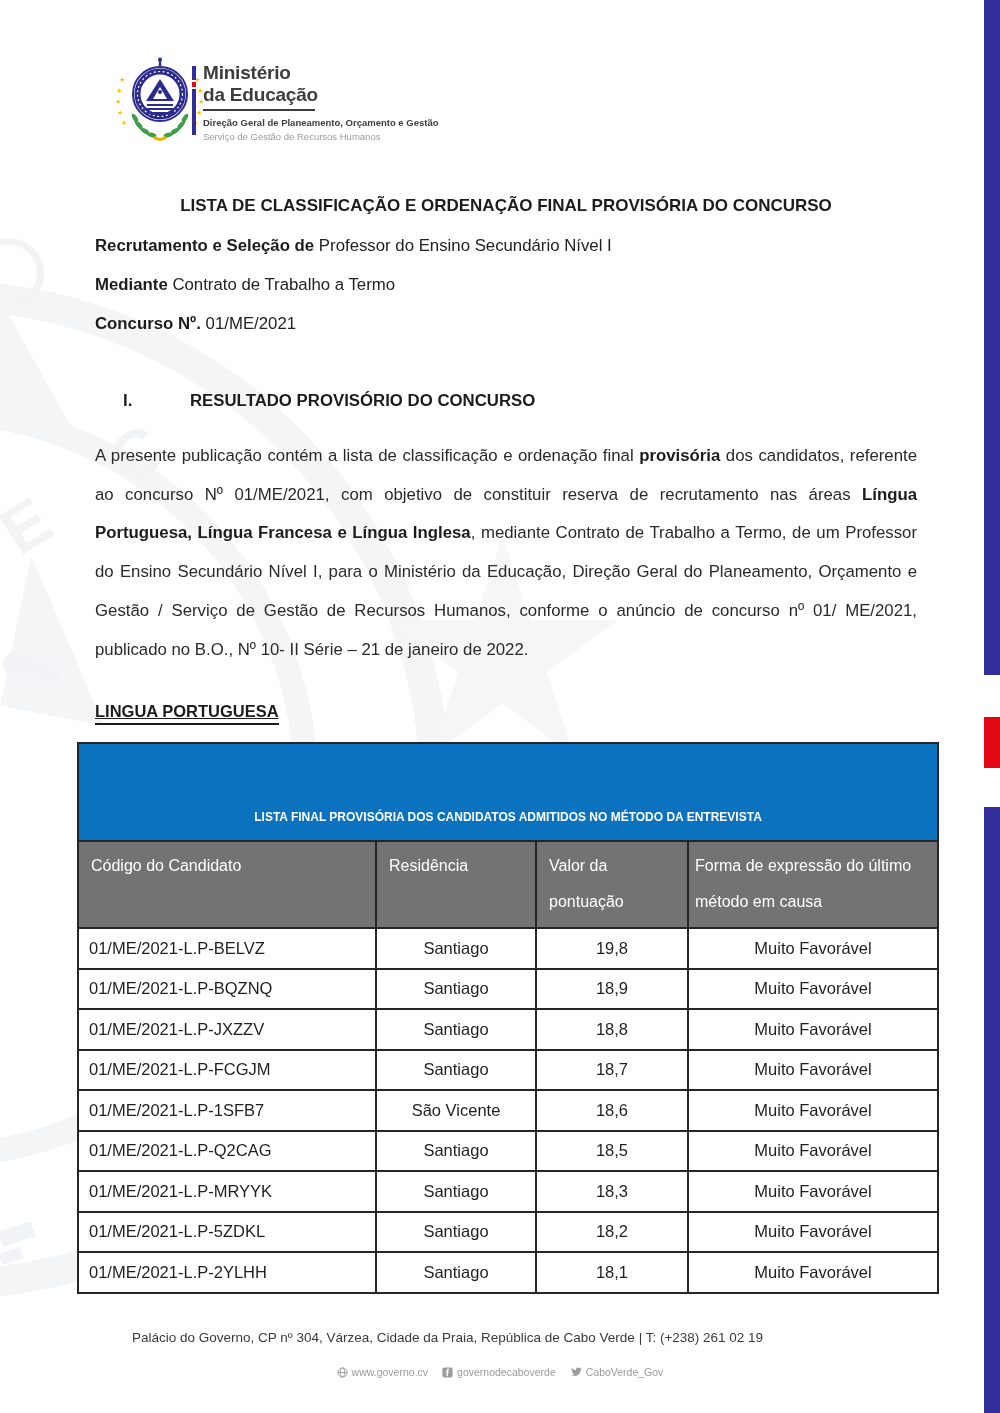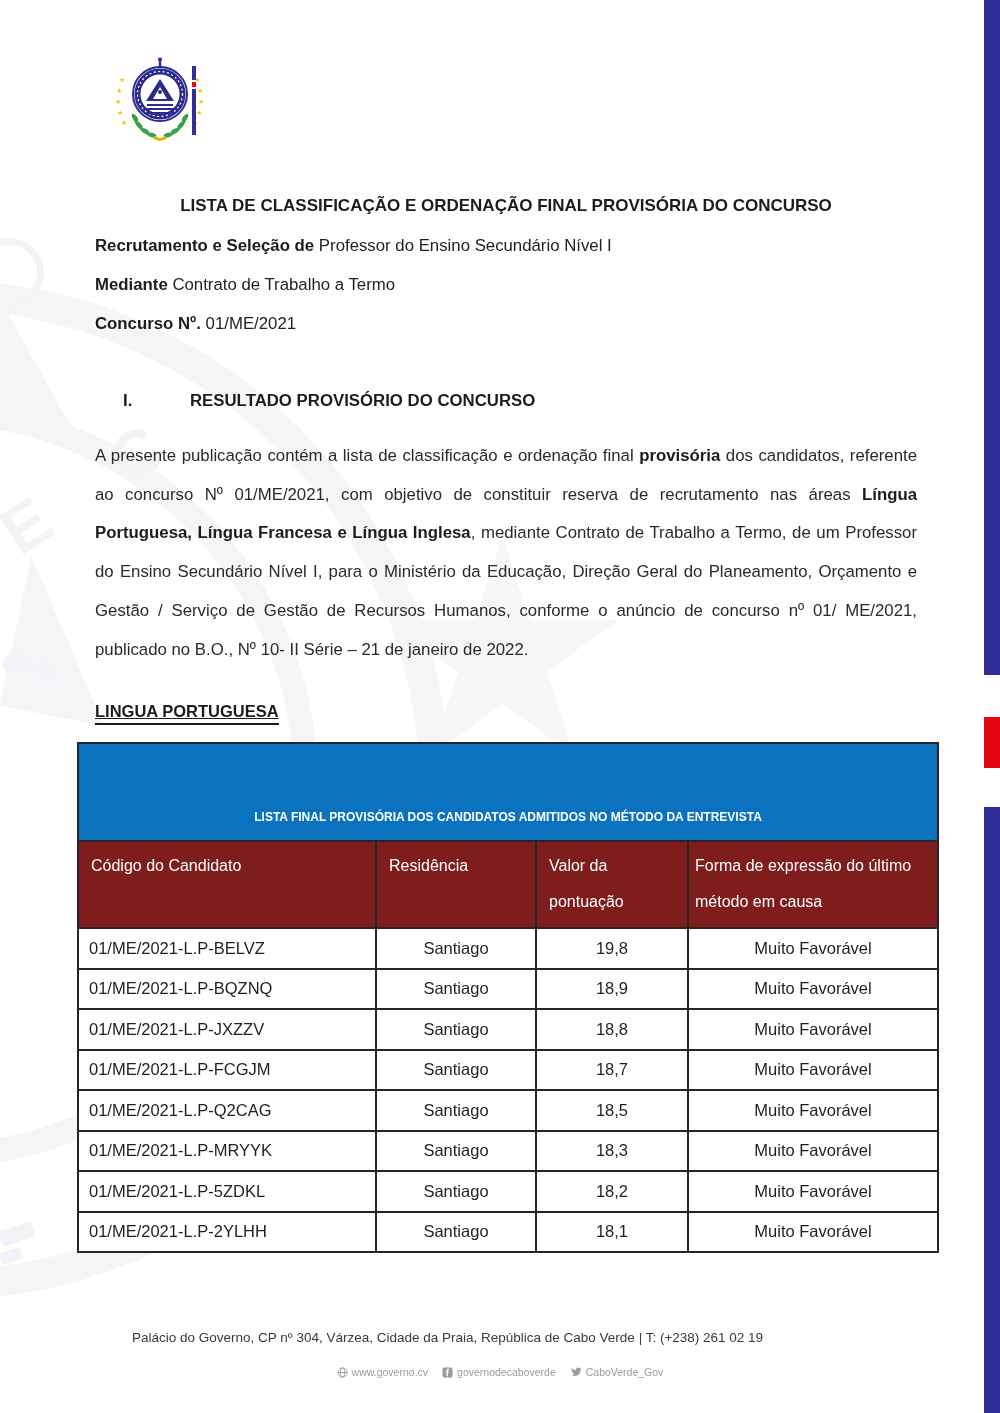--- a/index.html
+++ b/index.html
@@ -55,21 +55,21 @@
              line-height:38.7px;text-align:justify;color:#2a2a2a;}
   .lang-heading{position:absolute;left:95px;top:702px;font-size:16.5px;font-weight:bold;color:#1c1c1c;
                 border-bottom:2px solid #1c1c1c;padding-bottom:2px;text-decoration:underline;}
 
   
   table.doc-table{position:absolute;left:77px;top:742px;width:860px;border-collapse:collapse;table-layout:fixed;}
   table.doc-table col.c0{width:298px;} table.doc-table col.c1{width:160px;}
   table.doc-table col.c2{width:152px;} table.doc-table col.c3{width:250px;}
   .banner-cell{height:80px;background:#0b72c0;color:#fff;font-weight:bold;font-size:12px;
                text-align:center;vertical-align:bottom;padding:0 10px 16px 10px;border:2px solid #262626;}
-  .head-cell{background:#7f1d1d;color:#fff;font-size:16px;font-weight:normal;vertical-align:top;
+  .head-cell{background:#737373;color:#fff;font-size:16px;font-weight:normal;vertical-align:top;
              text-align:left;padding:6px 10px 6px 12px;line-height:36px;height:73px;border:2px solid #262626;}
   .head-cell.center{text-align:left;}
   .head-cell.last{padding-right:22px;padding-left:6px;}
   table.doc-table td{height:38.5px;font-size:16.5px;border:2px solid #262626;color:#1f1f1f;
                      text-align:center;padding:0 4px;background:#fff;}
   table.doc-table td.c0{text-align:left;padding-left:10px;}
 
   
   .footer-address{position:absolute;left:0;top:1330px;width:895px;text-align:center;
                   font-size:13.5px;color:#3a3a3a;}
@@ -134,20 +134,27 @@
         <ellipse cx="59" cy="75" rx="4.5" ry="2.2" fill="#3f9e49" transform="rotate(-30 59 75)"></ellipse>
         <ellipse cx="52" cy="79" rx="4.5" ry="2.2" fill="#3f9e49" transform="rotate(-15 52 79)"></ellipse>
         <path d="M38 81 Q44 86 50 81" stroke="#e8b400" stroke-width="3" fill="none"></path>
       </svg>
     </div>
     <div class="logo-sep">
       <div class="seg-b1"></div>
         <div class="seg-r"></div>
         <div class="seg-b2"></div>
     </div>
+    <div class="logo-text">
+      <div class="ministry">Ministério</div>
+      <div class="ministry">da Educação</div>
+      <div class="ministry-underline"></div>
+      <div class="dept1">Direção Geral de Planeamento, Orçamento e Gestão</div>
+      <div class="dept2">Serviço de Gestão de Recursos Humanos</div>
+    </div>
 
     <div class="doc-title">LISTA DE CLASSIFICAÇÃO E ORDENAÇÃO FINAL PROVISÓRIA DO CONCURSO</div>
 
     <div class="intro-lines">
       <div class="intro-line"><span class="b">Recrutamento e Seleção de</span><span> Professor do Ensino Secundário Nível I</span></div>
       <div class="intro-line"><span class="b">Mediante</span><span> Contrato de Trabalho a Termo</span></div>
       <div class="intro-line"><span class="b">Concurso Nº.</span><span> 01/ME/2021</span></div>
     </div>
 
     <div class="section-heading">
@@ -192,20 +199,26 @@
           <tr>
             <td class="c0">01/ME/2021-L.P-JXZZV</td>
             <td class="c1">Santiago</td>
             <td class="c2">18,8</td>
             <td class="c3">Muito Favorável</td>
           </tr>
           <tr>
             <td class="c0">01/ME/2021-L.P-FCGJM</td>
             <td class="c1">Santiago</td>
             <td class="c2">18,7</td>
+            <td class="c3">Muito Favorável</td>
+          </tr>
+          <tr>
+            <td class="c0">01/ME/2021-L.P-1SFB7</td>
+            <td class="c1">São Vicente</td>
+            <td class="c2">18,6</td>
             <td class="c3">Muito Favorável</td>
           </tr>
           <tr>
             <td class="c0">01/ME/2021-L.P-Q2CAG</td>
             <td class="c1">Santiago</td>
             <td class="c2">18,5</td>
             <td class="c3">Muito Favorável</td>
           </tr>
           <tr>
             <td class="c0">01/ME/2021-L.P-MRYYK</td>

